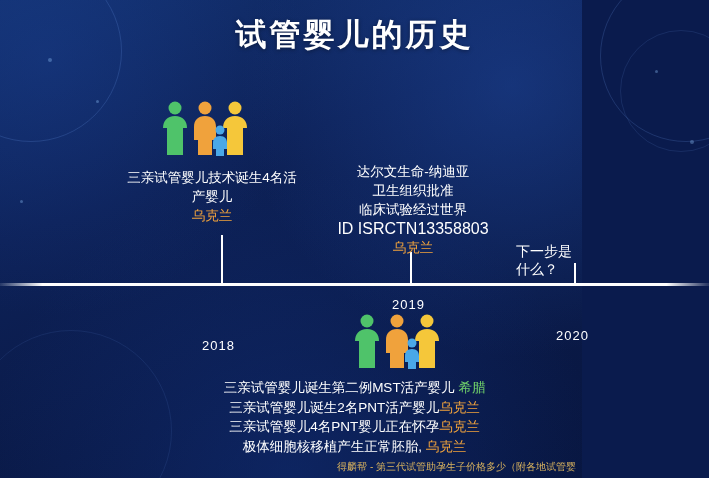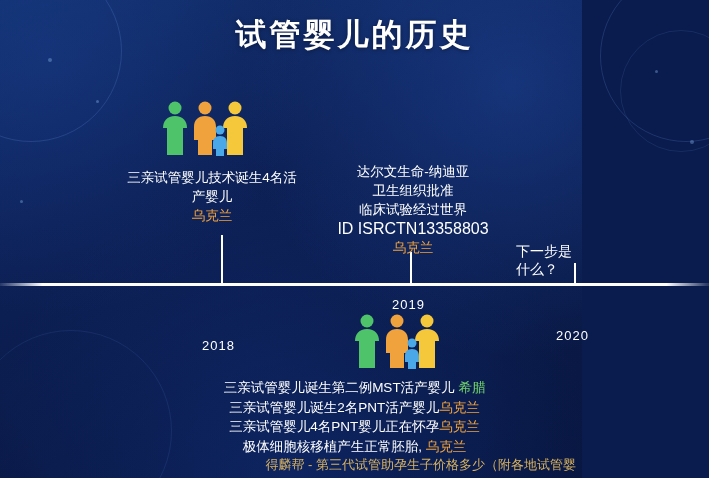--- a/index.html
+++ b/index.html
@@ -35,21 +35,21 @@
   
   .block{position:absolute;color:#ffffff;font-size:13.5px;line-height:19px;text-align:center;}
   .hl-orange{color:#f0a23c;}
   .hl-green{color:#6fd06a;}
   .small{font-size:16px;}
   .pnt{font-size:13.5px;color:#ffffff;}
   .nextq{position:absolute;color:#ffffff;font-size:14px;font-family:Liberation Serif, serif;}
   
   .bottomlines{position:absolute;left:0;top:378px;width:709px;text-align:center;color:#ffffff;font-size:13.5px;line-height:19.5px;}
   
-  .wm{position:absolute;right:6px;bottom:4px;color:#d8b25e;font-size:13px;letter-spacing:0px;white-space:nowrap;}
+  .wm{position:absolute;right:6px;bottom:4px;color:#d8b25e;font-size:10px;letter-spacing:0px;white-space:nowrap;}
   .family{position:absolute;}
 </style>
 </head>
 <body>
 
 <div id="stage">
 
   <div class="deco" style="left:-60px;top:-40px;width:180px;height:180px;"></div>
   <div class="deco" style="left:600px;top:-30px;width:170px;height:170px;"></div>
   <div class="deco" style="left:620px;top:30px;width:120px;height:120px;border-color:rgba(120,170,255,0.12);"></div>

